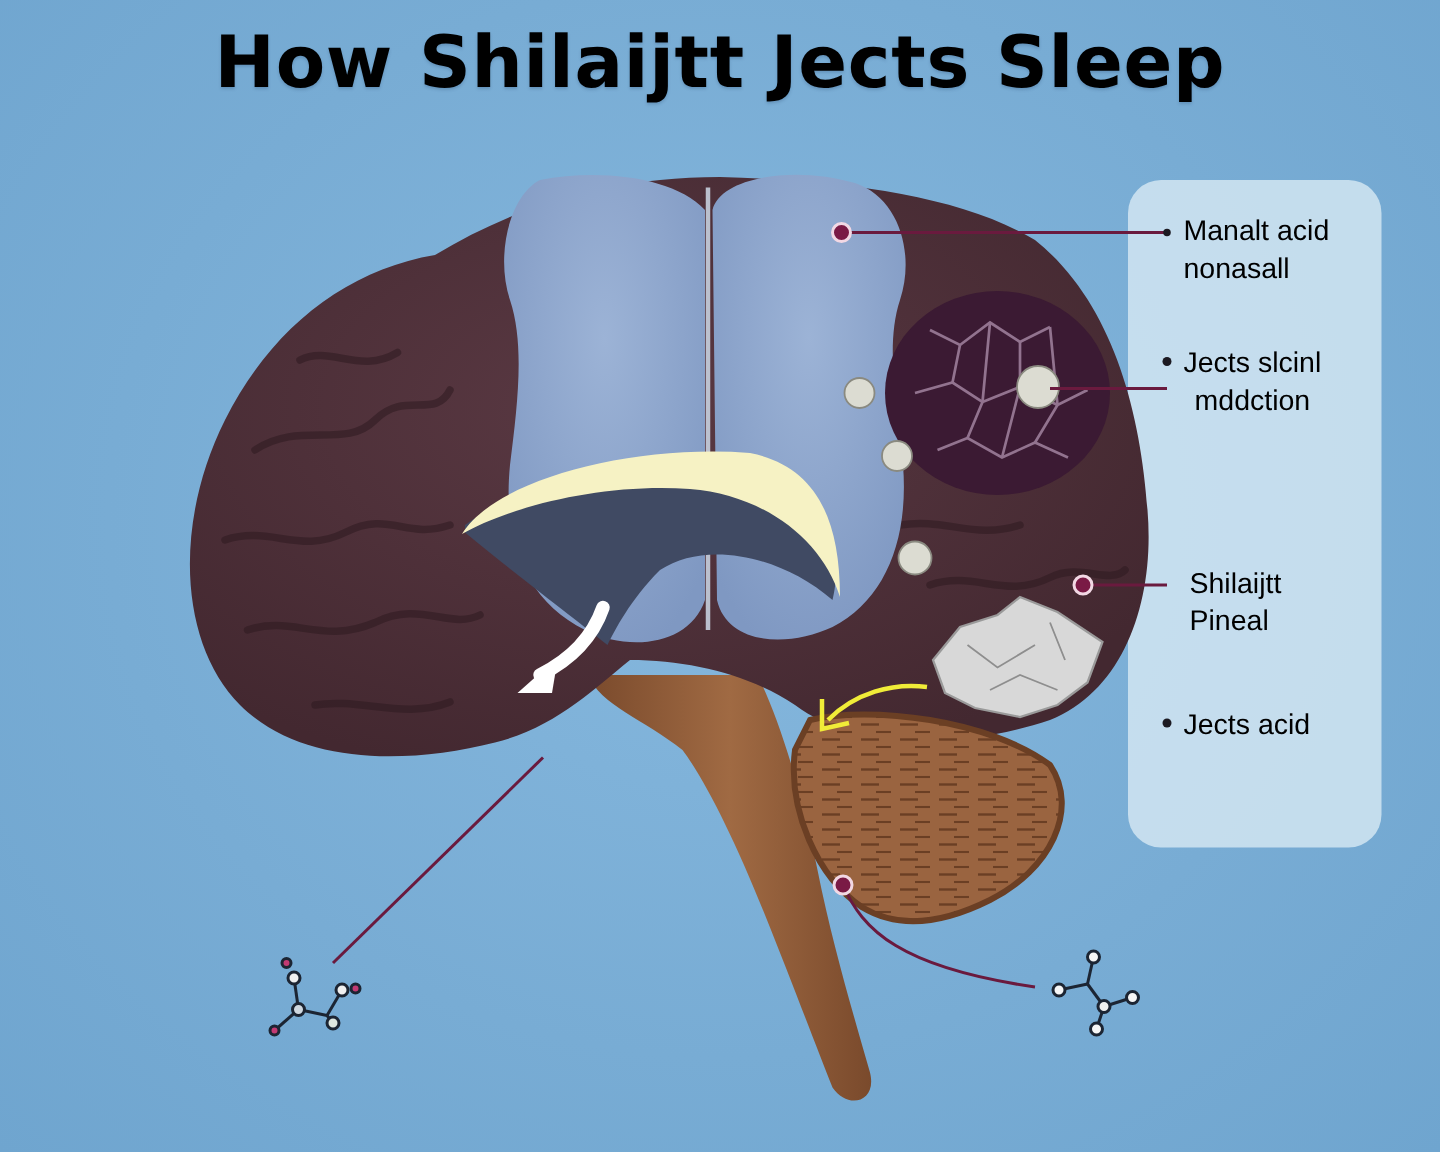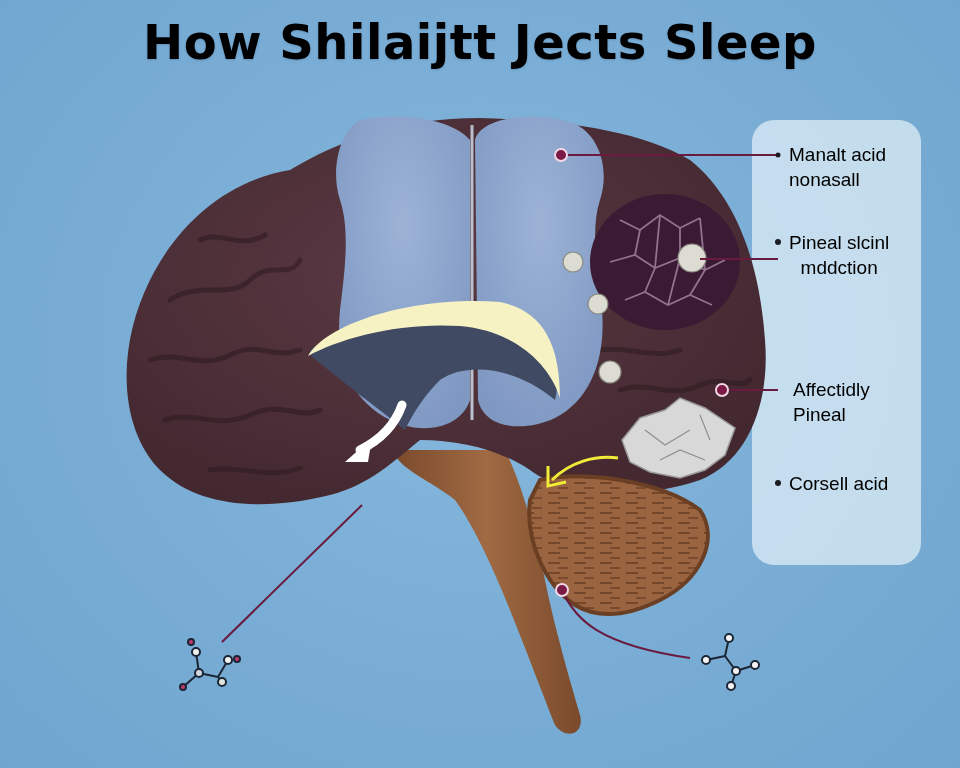--- a/index.html
+++ b/index.html
@@ -168,24 +168,24 @@
     <circle cx="731" cy="686" r="4" fill="#f6f6f6"></circle>
   </g>
 </svg>
 
 <div class="label" style="left:789px; top:142px;">
   <div>Manalt acid</div>
   <div>nonasall</div>
 </div>
 
 <div class="label" style="left:775px; top:230px;">
-  <div><span class="bullet"></span><span>Pineal slcinl</span></div>
+  <div><span class="bullet"></span><span>Jects slcinl</span></div>
   <div style="padding-left:14px;text-align:center;">mddction</div>
 </div>
 
 <div class="label" style="left:793px; top:377px;">
-  <div>Affectidly</div>
+  <div>Shilaijtt</div>
   <div>Pineal</div>
 </div>
 
 <div class="label" style="left:775px; top:471px;">
-  <div><span class="bullet"></span><span>Corsell acid</span></div>
+  <div><span class="bullet"></span><span>Jects acid</span></div>
 </div>
 
 </body></html>

